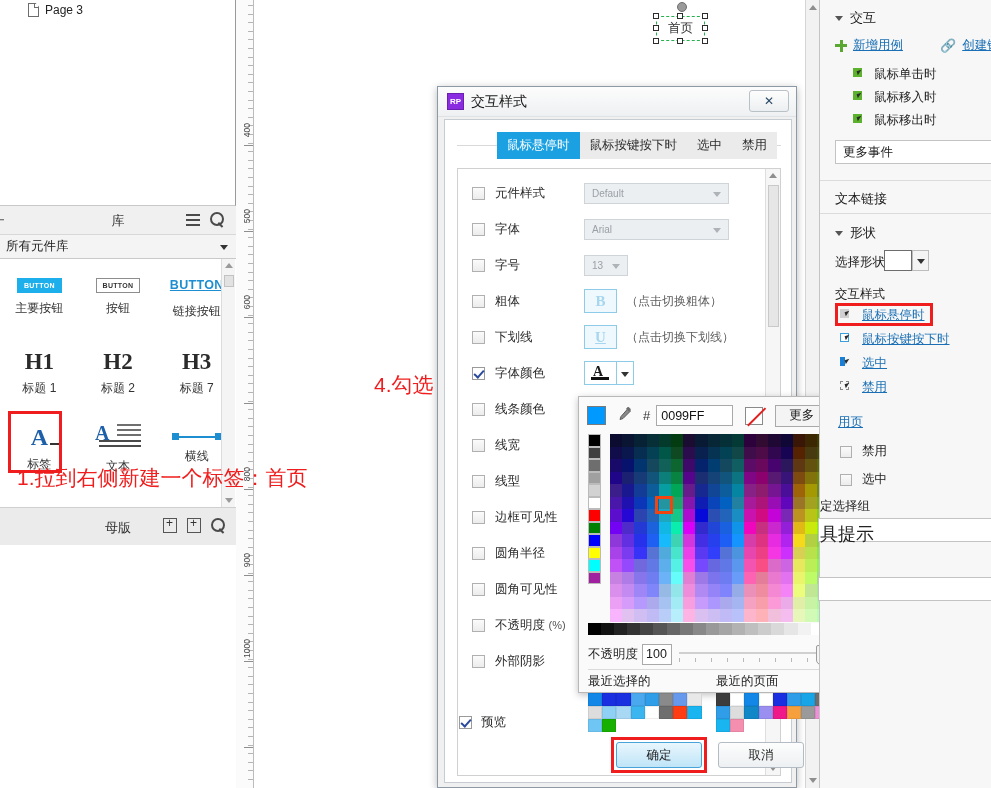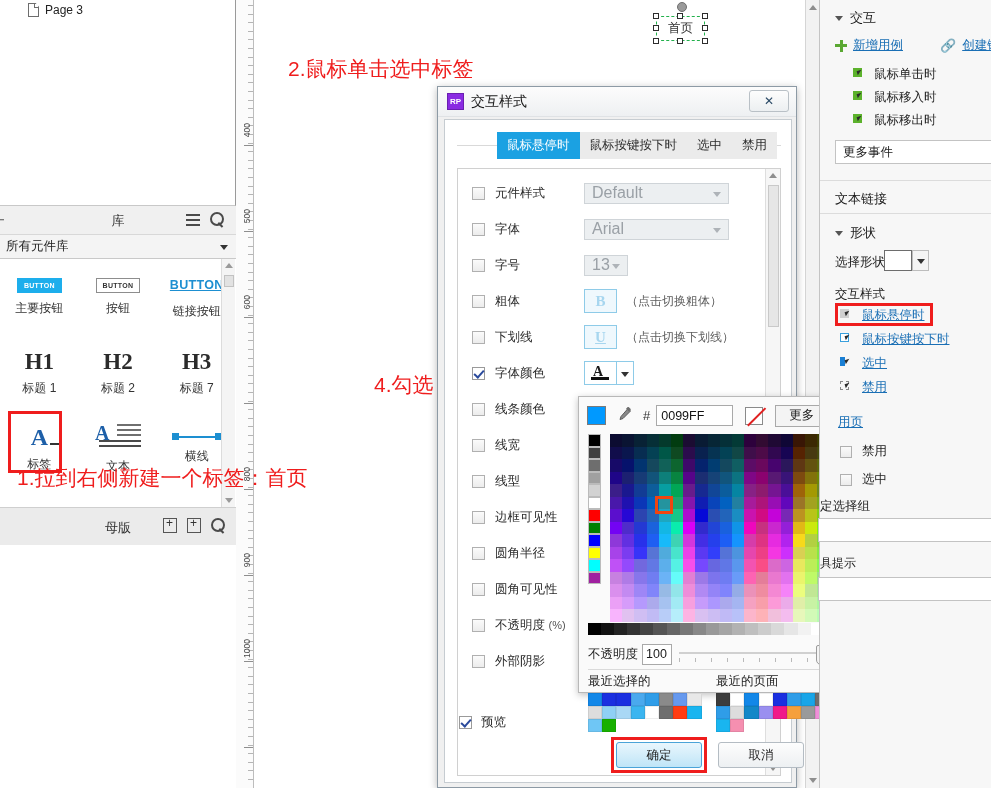--- a/index.html
+++ b/index.html
@@ -164,21 +164,21 @@
   #opts-wrap { position:absolute; left:12px; top:48px; width:324px; height:608px; border:1px solid #d0d0d0; background:#fff;}
   #opts { position:absolute; left:0; top:0; width:308px; height:606px; overflow:hidden;}
   .optrow { position:relative; height:36px; display:flex; align-items:center; padding-left:14px; }
   .cbx { width:13px;height:13px;border:1px solid #b0b0b0; background: linear-gradient(#fbfbfb,#ececec); flex:none; position:relative;}
   .cbx.checked { background:#fff; border-color:#9a9a9a;}
   .cbx.checked::after{content:'';position:absolute;left:3px;top:0px;width:4px;height:8px;border:solid #2a4a9c;border-width:0 2px 2px 0;transform:rotate(42deg);}
   .optlabel { margin-left:10px; font-size:12.5px; color:#2b2b2b; white-space:nowrap;}
   .optlabel .unit { font-size:11px; color:#555;}
   .ctl { position:absolute; left:126px; }
   .sel { width:145px; height:21px; background:#eceff1; border:1px solid #cfd4d8; display:flex; align-items:center; padding-left:7px;
-     font-size:16px; color:#9aa0a6; position:relative;}
+     font-size:10px; color:#9aa0a6; position:relative;}
   .sel.sm { width:44px; }
   .sel .car { position:absolute; right:7px; top:8px; width:0;height:0;border-left:4px solid transparent;border-right:4px solid transparent;border-top:5px solid #aeb3b8;}
   .fbtn { width:33px; height:24px; border:1px solid #8ecbe8; background:#eff8fd; display:flex;align-items:center;justify-content:center;
      font-family:"Liberation Serif", serif; font-size:15px; color:#a7d6ef; font-weight:bold;}
   .fbtn.it { font-style:italic; }
   .fbtn.ul { text-decoration:underline; }
   .hint { margin-left:9px; font-size:12px; color:#5c5c5c; white-space:nowrap;}
   .colorbtn { width:33px; height:24px; border:1px solid #8ecbe8; background:#fff; position:relative;}
   .colorbtn .A { position:absolute; left:8px; top:2px; font-family:"Liberation Serif", serif; font-weight:bold; font-size:14px; color:#1a1a1a;}
   .colorbtn .bar { position:absolute; left:6px; bottom:4px; width:18px; height:3px; background:#111;}
@@ -489,21 +489,20 @@
       <span class="handle" style="right:-3px;bottom:-3px"></span>
     </div>
     <span id="rot-handle"></span>
   </div>
 
   <div id="canvas-scroll-right">
     <span class="arrow-up"></span>
     <span class="arrow-dn"></span>
   </div>
 
-  <div class="anno" style="left:288px; top:55px;">2.鼠标单击选中标签</div>
   <div class="anno" style="left:17px; top:464px;">1.拉到右侧新建一个标签：首页</div>
   <div class="anno" style="left:374px; top:371px;">4.勾选</div>
   <div class="anno" style="left:824px; top:304px;">3.</div>
   <div class="anno" style="left:579px; top:748px;">5.</div>
 
   <div id="dialog">
     <div id="dlg-title-bar">
       <div id="dlg-icon">RP</div>
       <div id="dlg-title">交互样式</div>
       <div id="dlg-close">✕</div>
@@ -1157,19 +1156,19 @@
       <span style="font-size:12.5px;color:#222">禁用</span>
     </div>
     <div style="position:absolute;left:20px;top:471px;display:flex;align-items:center;gap:10px">
       <span class="rcbx"></span>
       <span style="font-size:12.5px;color:#222">选中</span>
     </div>
 
     <div style="position:absolute;left:0px;top:498px;font-size:12.5px;color:#222">定选择组</div>
     <div class="box-field" style="left:-2px; top:518px; width:180px;"></div>
 
-    <div style="position:absolute;left:0px;top:555px;font-size:12px;color:#222">具提示</div>
+    <div style="position:absolute;left:0px;top:522px;font-size:18px;color:#222">具提示</div>
     <div class="box-field" style="left:-2px; top:577px; width:180px;"></div>
   </div>
 
   <div id="istyle-redbox"></div>
 
 </div>
 
 </body></html>

